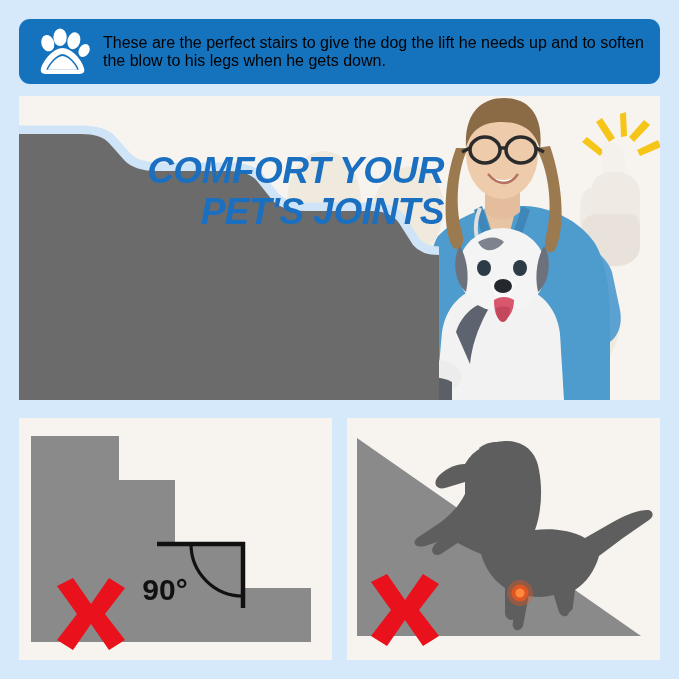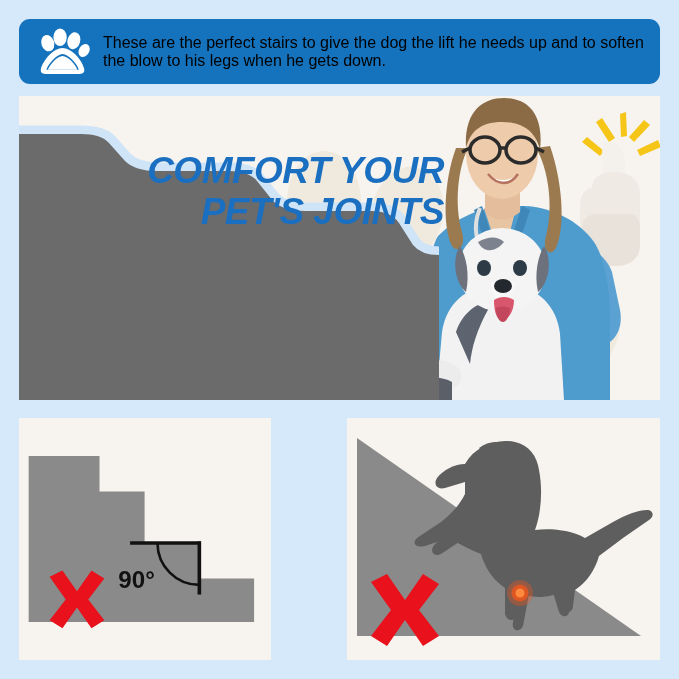--- a/index.html
+++ b/index.html
@@ -79,21 +79,21 @@
     letter-spacing: -0.5px;
     white-space: pre-line;
     z-index: 5;
     margin-top: 36px;
   }
 
   
   .bottom-panel {
     position: absolute;
     top: 418px;
-    width: 252px;
+    width: 313px;
     height: 242px;
     background: #f7f4ef;
     overflow: hidden;
   }
   #panel-left  { left: 19px; }
   #panel-right { left: 347px; width: 313px; }
   .panel-svg { position: absolute; inset: 0; width: 100%; height: 100%; }
 </style>
 </head>
 <body>

